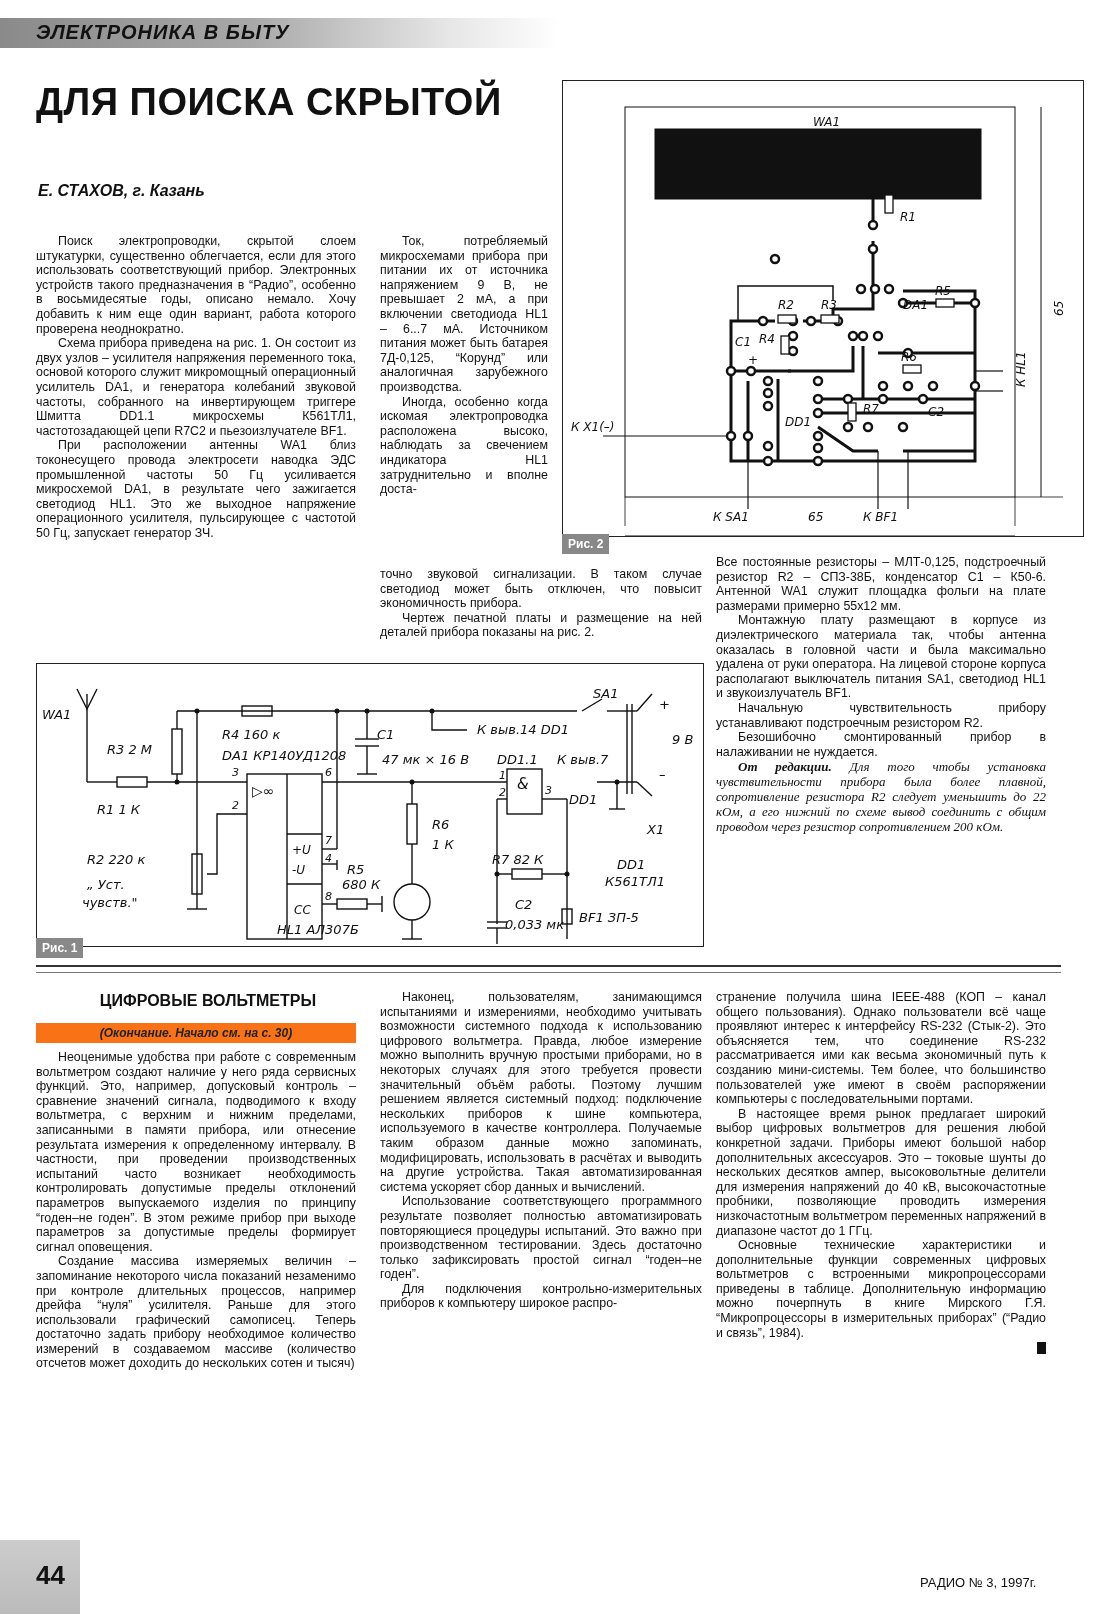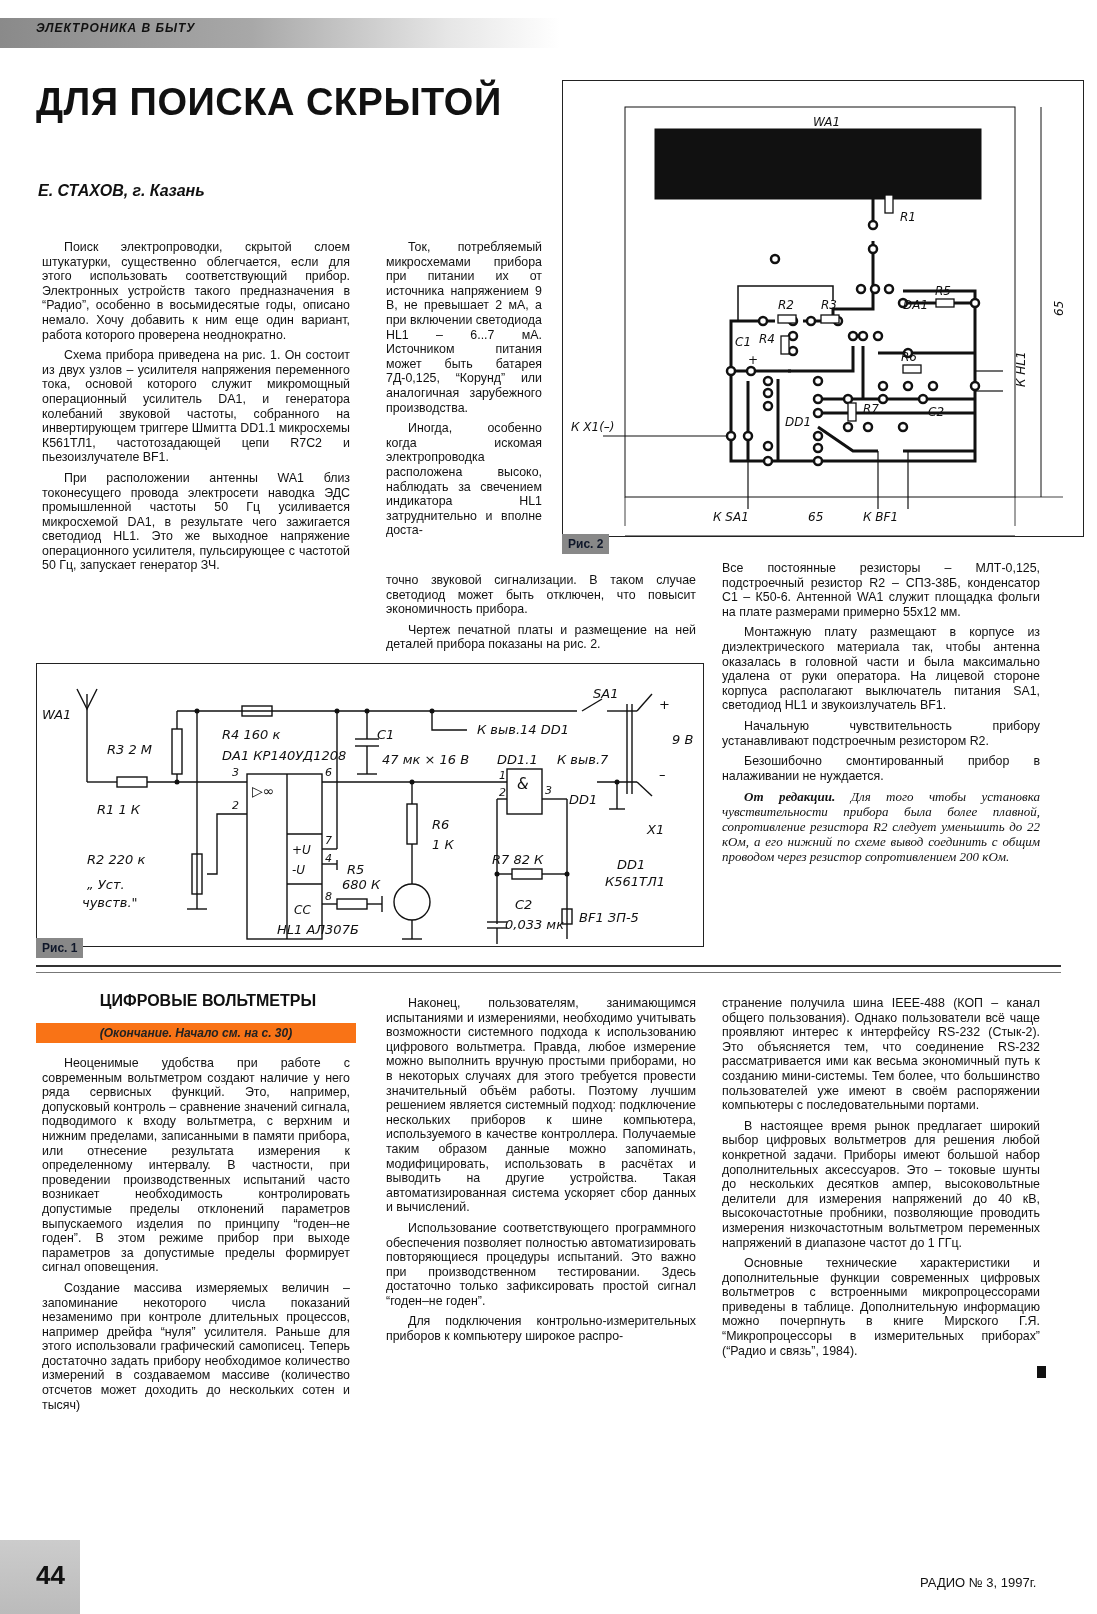--- a/index.html
+++ b/index.html
@@ -1,32 +1,32 @@
 <!DOCTYPE html>
 <html><head>
 <meta charset="utf-8">
 <style>
   html,body{margin:0;padding:0;background:#fff;}
   body{width:1097px;height:1614px;position:relative;overflow:hidden;font-family:"Liberation Sans",sans-serif;color:#111;}
   .abs{position:absolute;}
   .rubric{left:0;top:18px;width:560px;height:30px;background:linear-gradient(90deg,#8a8a8a 0%,#a8a8a8 45%,#e6e6e6 80%,#fff 100%);}
-  .rubric span{position:absolute;left:36px;top:3px;font-weight:bold;font-style:italic;font-size:12px;color:#111;letter-spacing:1px;}
+  .rubric span{position:absolute;left:36px;top:3px;font-weight:bold;font-style:italic;font-size:20px;color:#111;letter-spacing:1px;}
   .title{left:36px;top:80px;width:530px;font-weight:bold;font-size:38px;line-height:44px;letter-spacing:0.5px;}
   .author{left:38px;top:182px;font-weight:bold;font-style:italic;font-size:16px;}
   .col{font-size:12.4px;line-height:14.6px;text-align:justify;}
-  .col p{margin:6px;text-indent:22px;}
+  .col p{margin:0;text-indent:22px;}
   .col p.noind{text-indent:0;}
   .c1{left:36px;top:234px;width:320px;}
   .c2{left:380px;top:234px;width:168px;}
   .c2b{left:380px;top:567px;width:322px;}
   .c3{left:716px;top:555px;width:330px;}
   .editor{margin-top:8px;font-family:"Liberation Serif",serif;font-style:italic;font-size:13px;line-height:15px;}
   .editor b{font-style:italic;}
   .figbox2{left:562px;top:80px;width:520px;height:455px;border:1px solid #222;}
-  .figlabel{background:#888;color:#0f172a;font-weight:bold;font-size:12px;padding:3px 6px;}
+  .figlabel{background:#888;color:#ffffff;font-weight:bold;font-size:12px;padding:3px 6px;}
   .fig2label{left:562px;top:534px;}
   .figbox1{left:36px;top:663px;width:666px;height:282px;border:1px solid #222;}
   .fig1label{left:36px;top:938px;}
   .divider{left:36px;top:965px;width:1025px;height:5px;border-top:2px solid #333;border-bottom:1px solid #777;}
   .sec-title{left:48px;top:992px;width:320px;text-align:center;font-weight:bold;font-size:16px;}
   .sec-sub{left:36px;top:1023px;width:320px;height:20px;background:#f97316;text-align:center;font-weight:bold;font-style:italic;font-size:12px;line-height:20px;color:#222;}
   .v1{left:36px;top:1050px;width:320px;}
   .v2{left:380px;top:990px;width:322px;}
   .v3{left:716px;top:990px;width:330px;}
   .pagenum{left:36px;top:1560px;font-weight:bold;font-size:26px;}
@@ -328,21 +328,21 @@
 
 <div class="abs sec-title">ЦИФРОВЫЕ ВОЛЬТМЕТРЫ</div>
 <div class="abs sec-sub">(Окончание. Начало см. на с. 30)</div>
 
 <div class="abs col v1">
   <p>Неоценимые удобства при работе с современным вольтметром создают наличие у него ряда сервисных функций. Это, например, допусковый контроль – сравнение значений сигнала, подводимого к входу вольтметра, с верхним и нижним пределами, записанными в памяти прибора, или отнесение результата измерения к определенному интервалу. В частности, при проведении производственных испытаний часто возникает необходимость контролировать допустимые пределы отклонений параметров выпускаемого изделия по принципу “годен–не годен”. В этом режиме прибор при выходе параметров за допустимые пределы формирует сигнал оповещения.</p>
   <p>Создание массива измеряемых величин – запоминание некоторого числа показаний незаменимо при контроле длительных процессов, например дрейфа “нуля” усилителя. Раньше для этого использовали графический самописец. Теперь достаточно задать прибору необходимое количество измерений в создаваемом массиве (количество отсчетов может доходить до нескольких сотен и тысяч)</p>
 </div>
 <div class="abs col v2">
   <p>Наконец, пользователям, занимающимся испытаниями и измерениями, необходимо учитывать возможности системного подхода к использованию цифрового вольтметра. Правда, любое измерение можно выполнить вручную простыми приборами, но в некоторых случаях для этого требуется провести значительный объём работы. Поэтому лучшим решением является системный подход: подключение нескольких приборов к шине компьютера, используемого в качестве контроллера. Получаемые таким образом данные можно запоминать, модифицировать, использовать в расчётах и выводить на другие устройства. Такая автоматизированная система ускоряет сбор данных и вычислений.</p>
-  <p>Использование соответствующего программного обеспечения позволяет полностью автоматизировать повторяющиеся процедуры испытаний. Это важно при производственном тестировании. Здесь достаточно только зафиксировать простой сигнал “годен–не годен”.</p>
+  <p>Использование соответствующего программного результате позволяет полностью автоматизировать повторяющиеся процедуры испытаний. Это важно при производственном тестировании. Здесь достаточно только зафиксировать простой сигнал “годен–не годен”.</p>
   <p>Для подключения контрольно-измерительных приборов к компьютеру широкое распро-</p>
 </div>
 <div class="abs col v3">
   <p class="noind">странение получила шина IEEE-488 (КОП – канал общего пользования). Однако пользователи всё чаще проявляют интерес к интерфейсу RS-232 (Стык-2). Это объясняется тем, что соединение RS-232 рассматривается ими как весьма экономичный путь к созданию мини-системы. Тем более, что большинство пользователей уже имеют в своём распоряжении компьютеры с последовательными портами.</p>
   <p>В настоящее время рынок предлагает широкий выбор цифровых вольтметров для решения любой конкретной задачи. Приборы имеют большой набор дополнительных аксессуаров. Это – токовые шунты до нескольких десятков ампер, высоковольтные делители для измерения напряжений до 40 кВ, высокочастотные пробники, позволяющие проводить измерения низкочастотным вольтметром переменных напряжений в диапазоне частот до 1 ГГц.</p>
   <p>Основные технические характеристики и дополнительные функции современных цифровых вольтметров с встроенными микропроцессорами приведены в таблице. Дополнительную информацию можно почерпнуть в книге Мирского Г.Я. “Микропроцессоры в измерительных приборах” (“Радио и связь”, 1984).</p>
   <div>
       <span class="endmark"></span>
     </div>
 </div>

